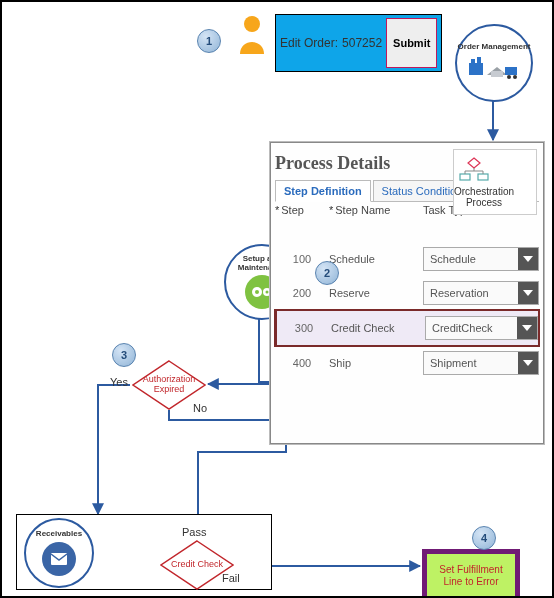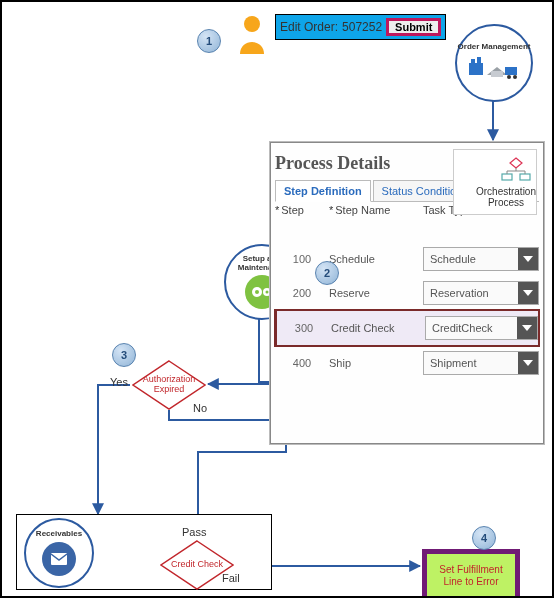--- a/index.html
+++ b/index.html
@@ -1,36 +1,36 @@
 <!DOCTYPE html>
 <html><head>
 <meta charset="utf-8">
 <style>
   html,body{margin:0;padding:0;font-family:Arial,Helvetica,sans-serif;font-size:12px;color:#333;background:#fff}
   .canvas{position:relative;width:554px;height:598px;border:2px solid #000;box-sizing:border-box;overflow:hidden}
   .step-badge{position:absolute;width:22px;height:22px;border:1px solid #5a84b0;border-radius:50%;background:radial-gradient(circle at 35% 30%,#d4e4f5,#a5c3e0 70%,#87acd0);display:flex;align-items:center;justify-content:center;font-size:11px;color:#244c7a;font-weight:bold}
   .user-icon{position:absolute;width:34px;height:40px}
   .edit-order{position:absolute;border:1px solid #000;background:#0ea5e9;padding:3px 4px;font-size:12px;display:flex;align-items:center;gap:4px}
-  .submit-btn{border:3px solid #be185d;padding:0 6px;font-size:11px;font-weight:bold;background:#eee;cursor:pointer}
+  .submit-btn{border:1px solid #be185d;padding:18px 6px;font-size:11px;font-weight:bold;background:#eee;cursor:pointer}
   .om-circle,.sam-circle,.recv-circle{position:absolute;border:2px solid #2c5aa0;border-radius:50%;background:#fff;display:flex;flex-direction:column;align-items:center;justify-content:center;text-align:center}
   .om-circle{width:74px;height:74px}
   .om-circle .title{font-size:8px;font-weight:bold;color:#333;line-height:1.1;margin-bottom:3px;margin-top:-2px}
   .sam-circle{width:72px;height:72px}
   .sam-circle .title{font-size:8px;font-weight:bold;color:#333;line-height:1.1;margin-bottom:3px}
   .recv-circle{width:66px;height:66px}
   .recv-circle .title{font-size:8px;font-weight:bold;color:#333;line-height:1.1;margin-bottom:3px}
   .gear-disc{width:34px;height:34px;border-radius:50%;background:#7fc241;display:flex;align-items:center;justify-content:center;color:#fff;font-size:18px}
   .recv-disc{width:34px;height:34px;border-radius:50%;background:#3a65a6;display:flex;align-items:center;justify-content:center;color:#fff;font-size:16px}
   .process-panel{position:absolute;border:1px solid #888;background:#fefefe;box-shadow:0 0 0 1px #bbb}
   .process-panel-inner{padding:10px 4px 8px}
   .pd-title{font-size:18px;font-family:Georgia,serif;color:#555;margin:0 0 6px}
   .tabs{display:flex;border-bottom:1px solid #bbb;}
   .tab{padding:4px 8px;font-size:11px;color:#2a6bbd;border:1px solid #bbb;border-bottom:none;margin-right:2px;background:#f6f6f6;cursor:pointer}
   .tab.active{background:#fff;font-weight:bold;color:#2a6bbd;border-bottom:1px solid #fff;margin-bottom:-1px}
-  .orch-box{position:absolute;right:6px;top:6px;width:82px;height:64px;border:1px solid #ccc;background:#fff;display:flex;flex-direction:column;align-items:flex-end;justify-content:center;font-size:10px;text-align:center;line-height:1.1}
+  .orch-box{position:absolute;right:6px;top:6px;width:82px;height:64px;border:1px solid #ccc;background:#fff;display:flex;flex-direction:column;align-items:flex-start;justify-content:center;font-size:10px;text-align:center;line-height:1.1}
   .table-head{display:flex;font-size:11px;font-weight:normal;color:#444;padding:2px 0 4px}
   .th-step{width:54px}
   .th-name{width:94px}
   .th-type{flex:1}
   .req-star{color:#333;margin-right:2px}
   .rows{}
   .row{display:flex;align-items:center;height:34px}
   .row.hl{background:#efeaf6;border:2px solid #7a2a2a;border-left:3px solid #7a2a2a;margin:-1px}
   .cell-step{width:54px;text-align:center;color:#666;font-size:11px}
   .cell-name{width:94px;font-size:11px;color:#555}

